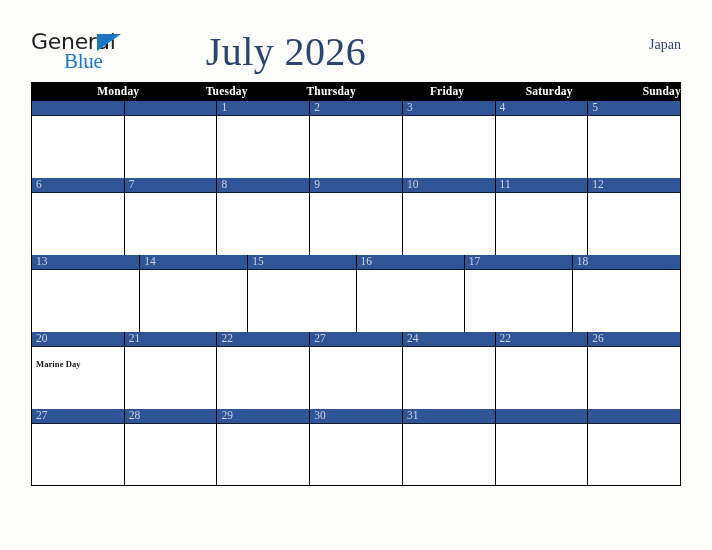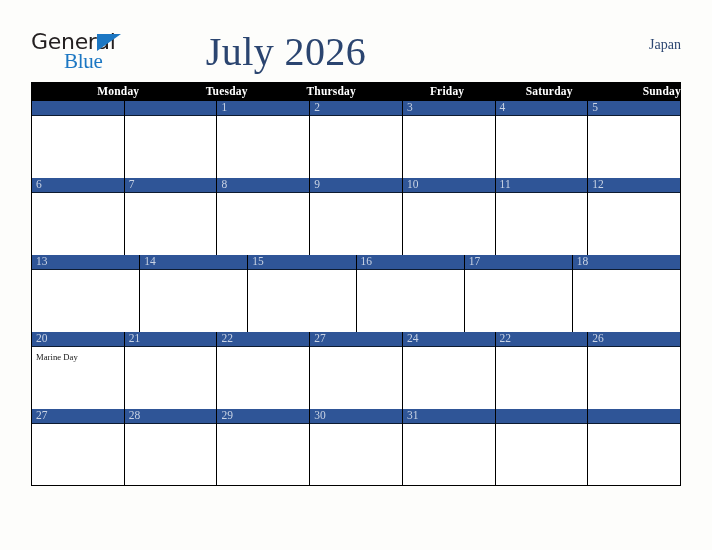--- a/index.html
+++ b/index.html
@@ -149,21 +149,22 @@
     position: absolute;
     left: 4px;
     top: -1px;
     font-family: "Liberation Serif", serif;
     font-size: 11.5px;
     color: #c9d3e4;
     line-height: 15px;
   }
 
   .events {
-    padding: 5px 3px 0 4px;
+    padding: 12px 3px 0 4px;
+    font-weight: bold;
   }
   .event {
     font-family: "Liberation Serif", serif;
     font-size: 8.6px;
     color: #161616;
     line-height: 10px;
     letter-spacing: 0.05px;
   }
 </style>
 </head>

